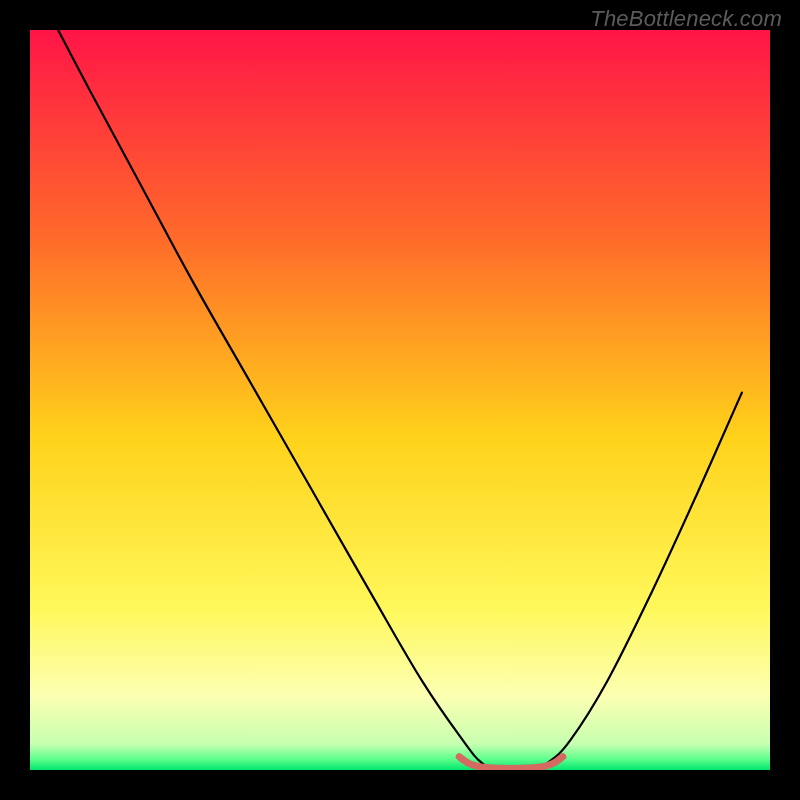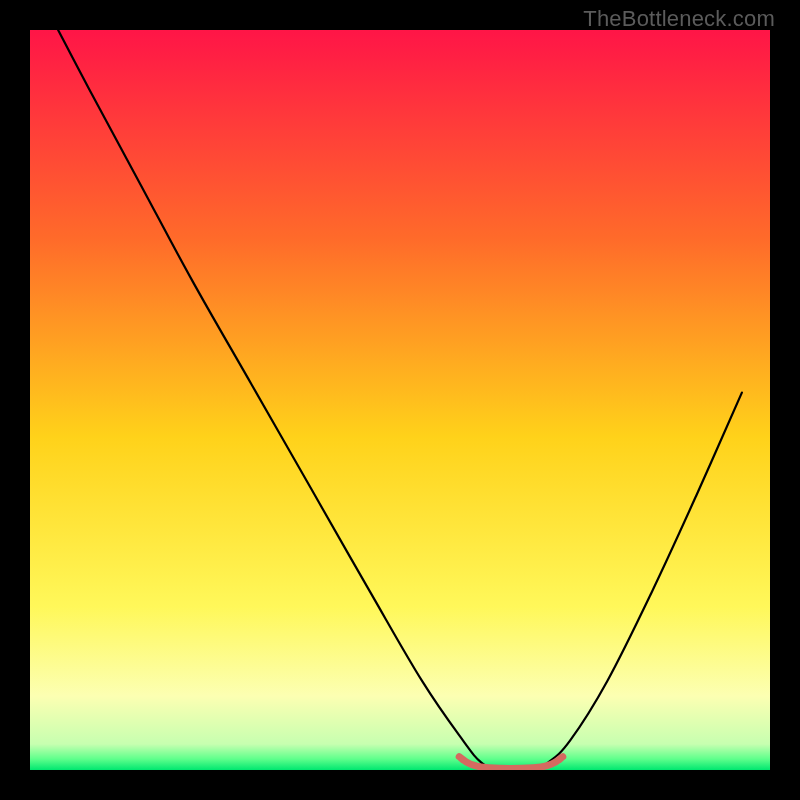--- a/index.html
+++ b/index.html
@@ -14,26 +14,27 @@
   .frame {
     position: absolute;
     top: 0;
     left: 0;
     width: 800px;
     height: 800px;
   }
   .watermark {
     position: absolute;
     top: 6px;
-    right: 25px;
+    right: 18px;
     color: #5b5b5b;
     font-size: 22px;
     font-weight: 500;
     letter-spacing: 0.2px;
     z-index: 10;
+    font-style: italic;
   }
 </style>
 </head>
 <body>
 
 <svg class="frame" width="800" height="800" viewBox="0 0 800 800">
   <defs>
     <linearGradient id="bg-grad" x1="0" y1="0" x2="0" y2="1">
         <stop offset="0%" stop-color="#ff1547"></stop>
         <stop offset="28.000000000000004%" stop-color="#ff6a2a"></stop>

